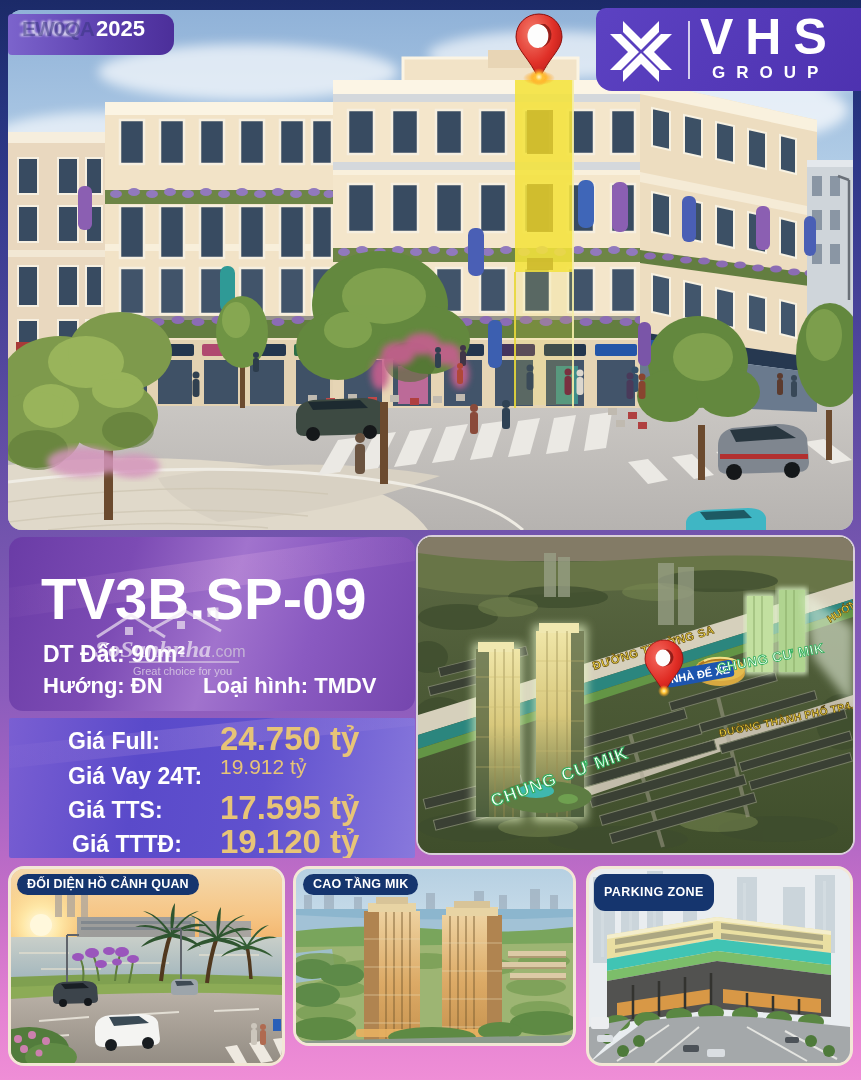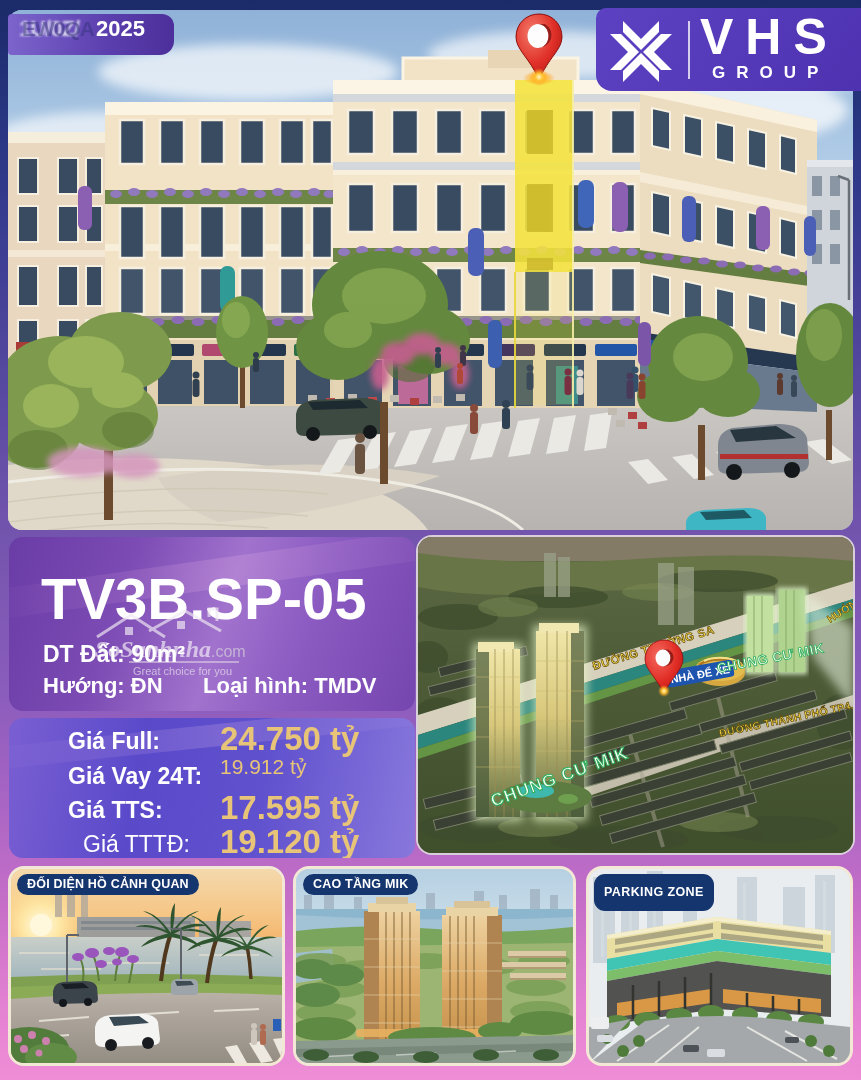--- a/index.html
+++ b/index.html
@@ -630,21 +630,21 @@
 
   <div class="abs" style="left:104px;top:0px;font-size:50px;font-weight:bold;color:#ffffff;letter-spacing:12px;">VHS</div>
   <div class="abs" style="left:116px;top:55px;font-size:17px;font-weight:bold;color:#ffffff;letter-spacing:11px;">GROUP</div>
 </div>
 
 <div class="abs" style="left:9px;top:537px;width:406px;height:174px;border-radius:14px;background:linear-gradient(108deg,#6a3ca6 0%,#7c4bb4 28%,#a173cd 52%,#8a5ac1 72%,#7546ae 100%);overflow:hidden;">
 
   <div class="abs" style="left:-40px;top:20px;width:520px;height:30px;background:linear-gradient(90deg,rgba(255,255,255,0),rgba(255,200,240,0.18),rgba(255,255,255,0));transform:rotate(-8deg);"></div>
 
 
-  <div class="abs" style="left:32px;top:28px;font-size:58px;font-weight:bold;color:#ffffff;letter-spacing:0px;">TV3B.SP-05</div>
+  <div class="abs" style="left:32px;top:28px;font-size:58px;font-weight:bold;color:#ffffff;letter-spacing:0px;">TV3B.SP-09</div>
 
   <svg class="abs" style="left:78px;top:68px;" width="164" height="80" viewBox="0 0 160 80" opacity="0.68">
     <g fill="none" stroke="#f0e8f2" stroke-width="3">
       <path d="M8,32 L42,10 L76,32"></path>
       <path d="M60,26 L96,6 L132,26"></path>
       <path d="M120,12 L120,4 L128,4 L128,16"></path>
       <rect x="36" y="22" width="8" height="8" fill="#f0e8f2" stroke="none"></rect>
       <rect x="88" y="16" width="8" height="8" fill="#f0e8f2" stroke="none"></rect>
     </g>
     <text x="6" y="52" font-size="24" font-weight="bold" font-style="italic" fill="#f2ecf4" font-family="Liberation Serif,serif">SoSanhnha</text>
@@ -653,34 +653,34 @@
     <text x="44" y="70" font-size="11" fill="#eae4ec">Great choice for you</text>
   </svg>
 
   <div class="abs" style="left:34px;top:104px;font-size:23px;font-weight:bold;color:#ffffff;">DT Đất: 90m²</div>
 
   <div class="abs" style="left:34px;top:136px;font-size:22px;font-weight:bold;color:#ffffff;">Hướng: ĐN</div>
 
   <div class="abs" style="left:194px;top:136px;font-size:22px;font-weight:bold;color:#ffffff;">Loại hình: TMDV</div>
 </div>
 
-<div class="abs" style="left:9px;top:718px;width:406px;height:140px;border-radius:14px;background:linear-gradient(100deg,#7a5fd2 0%,#5a4aca 32%,#6051ce 62%,#8878dc 100%);overflow:hidden;">
+<div class="abs" style="left:9px;top:718px;width:406px;height:140px;border-radius:2px;background:linear-gradient(100deg,#7a5fd2 0%,#5a4aca 32%,#6051ce 62%,#8878dc 100%);overflow:hidden;">
 
   <div class="abs" style="left:-30px;top:6px;width:480px;height:22px;background:linear-gradient(90deg,rgba(255,255,255,0),rgba(255,210,240,0.18),rgba(255,255,255,0));transform:rotate(-6deg);"></div>
 
   <div class="abs" style="left:59px;top:10px;font-size:23px;font-weight:bold;color:#ffffff;">Giá Full:</div>
   <div class="abs" style="left:211px;top:2px;font-size:33px;font-weight:bold;color:#e7c477;">24.750 tỷ</div>
 
   <div class="abs" style="left:59px;top:45px;font-size:23px;font-weight:bold;color:#ffffff;">Giá Vay 24T:</div>
   <div class="abs" style="left:211px;top:37px;font-size:21px;font-weight:normal;color:#e7c477;">19.912 tỷ</div>
 
   <div class="abs" style="left:59px;top:79px;font-size:23px;font-weight:bold;color:#ffffff;">Giá TTS:</div>
   <div class="abs" style="left:211px;top:71px;font-size:33px;font-weight:bold;color:#e7c477;text-align:right;">17.595 tỷ</div>
 
-  <div class="abs" style="left:74px;top:113px;font-size:23px;font-weight:normal;color:#ffffff;">Giá TTTĐ:</div>
+  <div class="abs" style="left:63px;top:113px;font-size:23px;font-weight:bold;color:#ffffff;">Giá TTTĐ:</div>
   <div class="abs" style="left:211px;top:105px;font-size:33px;font-weight:bold;color:#e7c477;">19.120 tỷ</div>
 </div>
 
 <div class="abs" style="left:416px;top:535px;width:439px;height:320px;border-radius:16px;border:2px solid rgba(242,228,248,0.85);box-sizing:border-box;overflow:hidden;background:#4d5a33;">
 <svg width="435" height="316" viewBox="0 0 435 316" xmlns="http://www.w3.org/2000/svg">
   <defs>
     <linearGradient id="mapbg" x1="0" y1="0" x2="0" y2="1">
       <stop offset="0" stop-color="#5d6a44"></stop>
           <stop offset="0.45" stop-color="#4d5b37"></stop>
           <stop offset="1" stop-color="#3f4e2b"></stop>
@@ -1020,21 +1020,21 @@
           <circle cx="35" cy="172" r="4"></circle>
           <circle cx="13" cy="180" r="4"></circle>
           <circle cx="28" cy="184" r="3.5"></circle>
         </g>
   </g>
 </svg>
   
   <div class="abs" style="left:6px;top:5px;height:21px;padding:0 10px;border-radius:11px;background:#15356e;color:#ffffff;font-size:12.5px;font-weight:bold;line-height:21px;letter-spacing:0.2px;">ĐỐI DIỆN HỒ CẢNH QUAN</div>
 </div>
 
-<div class="abs" style="left:293px;top:866px;width:283px;height:200px;border-radius:16px;border:3px solid #f3e7d6;box-sizing:border-box;overflow:hidden;background:#c2d6e4;">
+<div class="abs" style="left:293px;top:866px;width:283px;height:180px;border-radius:16px;border:3px solid #f3e7d6;box-sizing:border-box;overflow:hidden;background:#c2d6e4;">
 <svg width="277" height="194" viewBox="0 0 277 194" xmlns="http://www.w3.org/2000/svg">
   <defs>
     <linearGradient id="sky2" x1="0" y1="0" x2="0" y2="1">
       <stop offset="0" stop-color="#b6d0e2"></stop>
           <stop offset="1" stop-color="#e2edf4"></stop>
     </linearGradient>
     <linearGradient id="gold" x1="0" y1="0" x2="0" y2="1">
       <stop offset="0" stop-color="#eed2a0"></stop>
           <stop offset="0.55" stop-color="#dcaa66"></stop>
           <stop offset="1" stop-color="#c89450"></stop>

